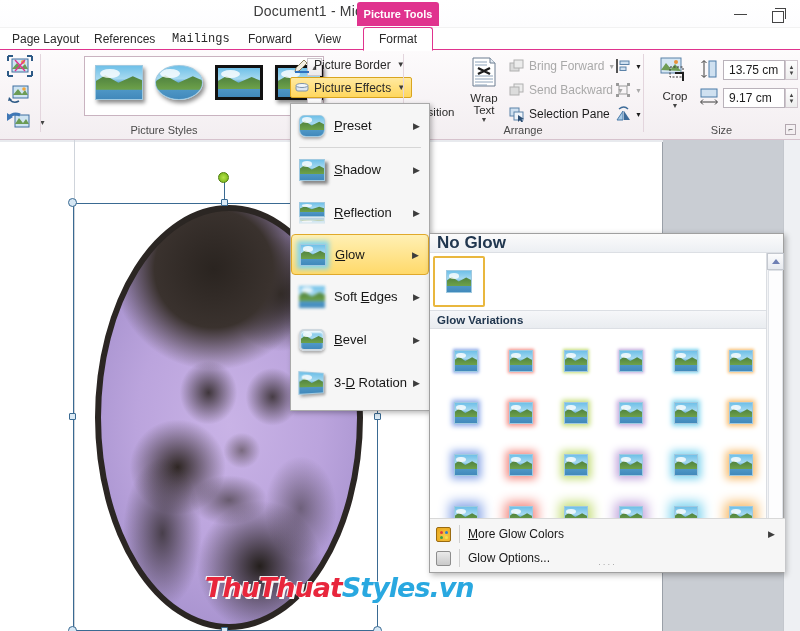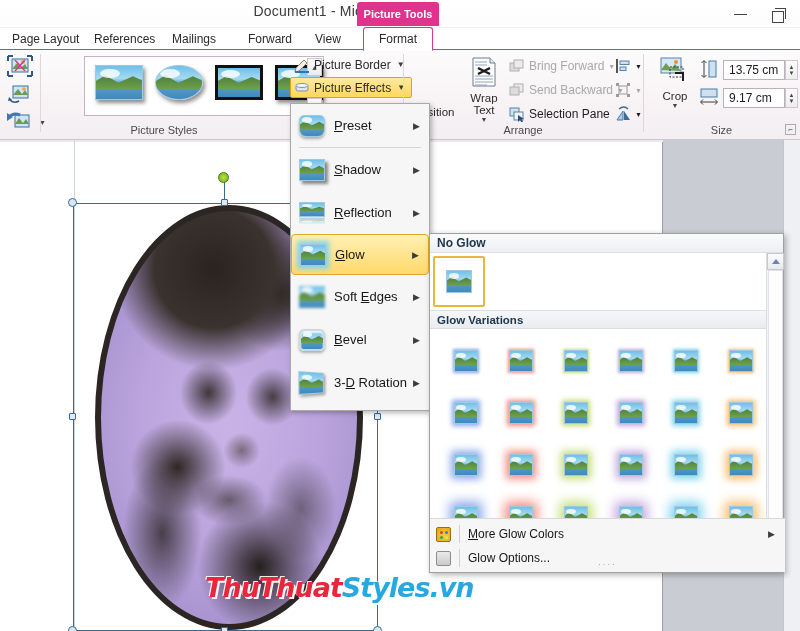--- a/index.html
+++ b/index.html
@@ -185,21 +185,21 @@
 
   
   .glow-panel{
     position:absolute;left:429px;top:233px;width:355px;height:340px;
     background:#ffffff;border:1px solid #a0a0a0;
     box-shadow:2px 2px 6px rgba(0,0,0,.3); z-index:45;
   }
   .glow-head{
     height:19px;background:linear-gradient(#fbfbfb,#eceff3);
     border-bottom:1px solid #dcdfe4;
-    font-size:12px;font-weight:bold;color:#21374f;
+    font-size:17px;font-weight:bold;color:#21374f;
     display:flex;align-items:center;padding-left:7px;
   }
   .glow-noglow-area{height:57px;background:#fff;position:relative;}
   .noglow-cell{
     position:absolute;left:3px;top:3px;width:52px;height:51px;
     background:#fff;border:2px solid #e9b73e;border-radius:2px;
     display:flex;align-items:center;justify-content:center;cursor:default;
   }
   .glow-sub{
     height:19px;background:linear-gradient(#f6f7f9,#e9ecf0);
@@ -268,21 +268,21 @@
     <div class="wbtn">
         <span class="rest-glyph"></span>
       </div>
   </div>
 </div>
 <div class="ctx-tools">Picture Tools</div>
 
 <div class="tabstrip">
   <div class="tab" style="left:2px;">Page Layout</div>
   <div class="tab" style="left:84px;">References</div>
-  <div class="tab" style="left:162px;">Mailings</div>
+  <div class="tab" style="left:162px;font-family:Liberation Mono, monospace;">Mailings</div>
   <div class="tab" style="left:238px;">Forward</div>
   <div class="tab" style="left:305px;">View</div>
   <div class="tab active" style="left:363px;width:70px;justify-content:center;">Format</div>
 </div>
 
 <div class="ribbon">
   <div class="ribbon-inner">
 
     <div class="grp" style="left:0;width:40px;">
       <div class="adj-btn" style="top:4px;">

